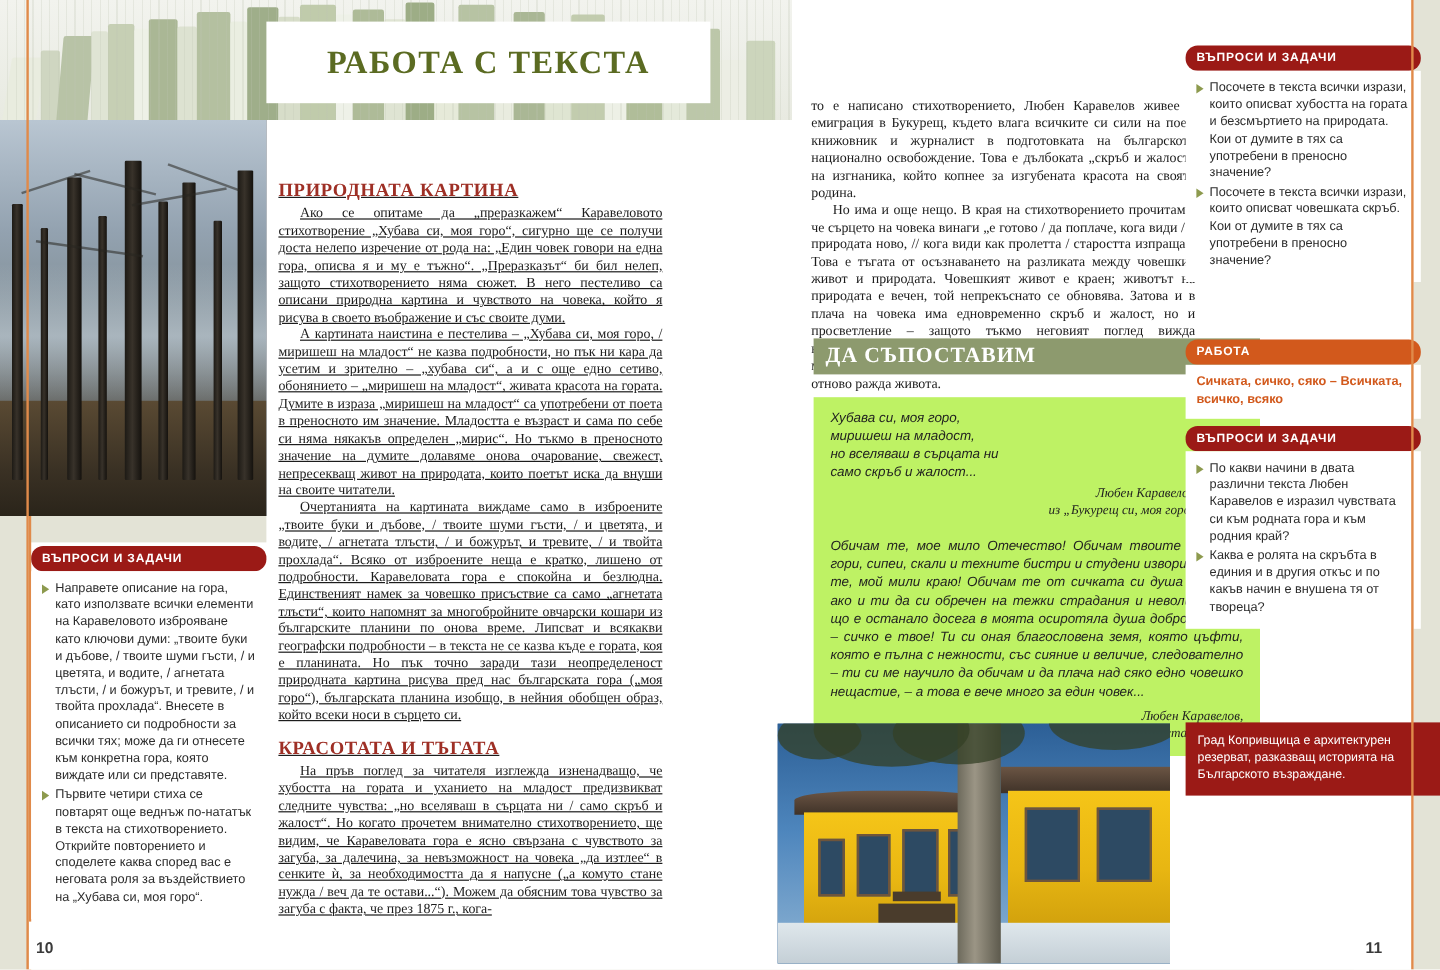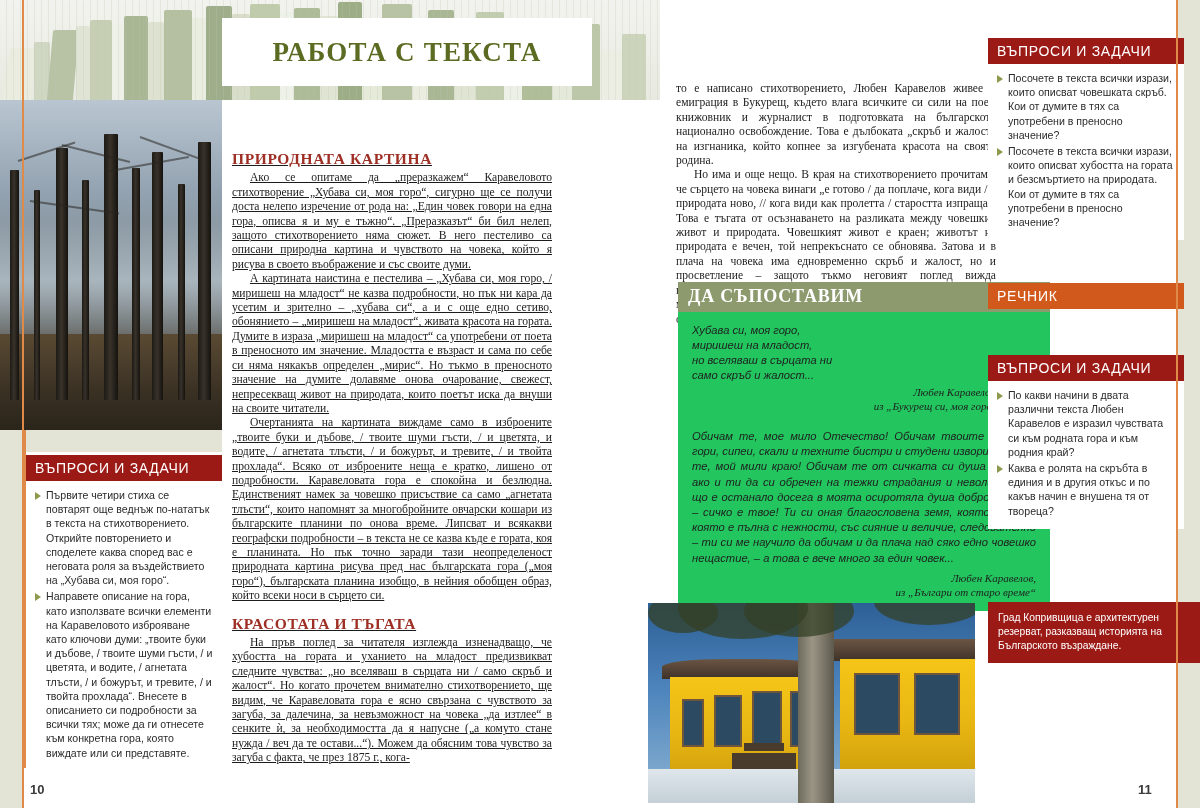--- a/index.html
+++ b/index.html
@@ -149,25 +149,26 @@
   #col-left-main  { left: 232px; top: 152px; width: 320px; text-decoration: underline; }
   #col-right-main { left: 676px; top: 38px;  width: 320px; margin-top: 44px; }
 
   
   .side-box {
     position: absolute;
     width: 196px;
   }
   .side-box .hd {
     font-family: "Liberation Sans", sans-serif;
-    font-weight: normal;
-    font-size: 14px;
+    font-weight: bold;
+    font-size: 10px;
     letter-spacing: 0.7px;
     color: #ffffff;
     padding: 5px 9px 5px 9px;
+    border-radius: 10px;
   }
   .hd-red    { background: #9b1a16; }
   .hd-orange { background: #d2591c; }
   .side-box .bd {
     background: #ffffff;
     padding: 7px 9px 9px 9px;
     font-family: "Liberation Sans", sans-serif;
     font-size: 10.6px;
     line-height: 14.2px;
     color: #2b2b2b;
@@ -217,22 +218,23 @@
   .compare .hd {
     background: #8d9a6e;
     color: #ffffff;
     font-family: "Liberation Serif", serif;
     font-weight: bold;
     font-size: 18px;
     letter-spacing: 0.8px;
     padding: 4px 10px 5px 10px;
   }
   .compare .bd {
-    background: #22c55e;
+    background: #bef264;
     padding: 11px 14px 12px 14px;
+    margin-top: 19px;
   }
   .verse {
     font-family: "Liberation Sans", sans-serif;
     font-style: italic;
     font-size: 11.2px;
     line-height: 15px;
     color: #1f1f1f;
     white-space: pre-line;
   }
   .attrib {
@@ -409,22 +411,22 @@
     <p>А картината наистина е пестелива – „Хубава си, моя горо, / миришеш на младост“ не казва подробности, но пък ни кара да усетим и зрително – „хубава си“, а и с още едно сетиво, обонянието – „миришеш на младост“, живата красота на гората. Думите в израза „миришеш на младост“ са употребени от поета в преносното им значение. Младостта е възраст и сама по себе си няма някакъв определен „мирис“. Но тъкмо в преносното значение на думите долавяме онова очарование, свежест, непресекващ живот на природата, които поетът иска да внуши на своите читатели.</p>
     <p>Очертанията на картината виждаме само в изброените „твоите буки и дъбове, / твоите шуми гъсти, / и цветята, и водите, / агнетата тлъсти, / и божурът, и тревите, / и твойта прохлада“. Всяко от изброените неща е кратко, лишено от подробности. Каравеловата гора е спокойна и безлюдна. Единственият намек за човешко присъствие са само „агнетата тлъсти“, които напомнят за многобройните овчарски кошари из българските планини по онова време. Липсват и всякакви географски подробности – в текста не се казва къде е гората, коя е планината. Но пък точно заради тази неопределеност природната картина рисува пред нас българската гора („моя горо“), българската планина изобщо, в нейния обобщен образ, който всеки носи в сърцето си.</p>
 
     <div class="section-head sp">КРАСОТАТА И ТЪГАТА</div>
     <p>На пръв поглед за читателя изглежда изненадващо, че хубостта на гората и уханието на младост предизвикват следните чувства: „но вселяваш в сърцата ни / само скръб и жалост“. Но когато прочетем внимателно стихотворението, ще видим, че Каравеловата гора е ясно свързана с чувството за загуба, за далечина, за невъзможност на човека „да изтлее“ в сенките ѝ, за необходимостта да я напусне („а комуто стане нужда / веч да те остави...“). Можем да обясним това чувство за загуба с факта, че през 1875 г., кога-</p>
   </div>
 
   <div class="side-box" style="left:26px; top:455px;">
     <div class="hd hd-red">ВЪПРОСИ И ЗАДАЧИ</div>
     <div class="bd">
+      <span class="q-item">Направете описание на гора, като използвате всички елементи на Каравеловото изброяване като ключови думи: „твоите буки и дъбове, / твоите шуми гъсти, / и цветята, и водите, / агнетата тлъсти, / и божурът, и тревите, / и твойта прохлада“. Внесете в описанието си подробности за всички тях; може да ги отнесете към конкретна гора, която виждате или си представяте.</span>
       <span class="q-item">Първите четири стиха се повтарят още веднъж по-нататък в текста на стихотворението. Открийте повторението и споделете каква според вас е неговата роля за въздействието на „Хубава си, моя горо“.</span>
-      <span class="q-item">Направете описание на гора, като използвате всички елементи на Каравеловото изброяване като ключови думи: „твоите буки и дъбове, / твоите шуми гъсти, / и цветята, и водите, / агнетата тлъсти, / и божурът, и тревите, / и твойта прохлада“. Внесете в описанието си подробности за всички тях; може да ги отнесете към конкретна гора, която виждате или си представяте.</span>
     </div>
   </div>
 
   <div class="col" id="col-right-main">
     <p class="noind">то е написано стихотворението, Любен Каравелов живее в емиграция в Букурещ, където влага всичките си сили на поет, книжовник и журналист в подготовката на българското национално освобождение. Това е дълбоката „скръб и жалост“ на изгнаника, който копнее за изгубената красота на своята родина.</p>
     <p>Но има и още нещо. В края на стихотворението прочитаме, че сърцето на човека винаги „е готово / да поплаче, кога види / в природата ново, // кога види как пролетта / старостта изпраща“. Това е тъгата от осъзнаването на разликата между човешкия живот и природата. Човешкият живот е краен; животът на природата е вечен, той непрекъснато се обновява. Затова и в плача на човека има едновременно скръб и жалост, но и просветление – защото тъкмо неговият поглед вижда невъзвратимостта на собствената му младост, но и вечната младост на природата, която всяка пролет отново е млада и отново ражда живота.</p>
   </div>
 
   <div class="compare">
     <div class="hd">ДА СЪПОСТАВИМ</div>
@@ -462,27 +464,28 @@
     <div class="hp-trunk" style="left:150px; top:0px; width:36px; height:200px;"></div>
     <div class="hp-foliage" style="left:30px;  top:-26px; width:130px; height:62px;"></div>
     <div class="hp-foliage" style="left:96px;  top:-18px; width:110px; height:52px;"></div>
     <div class="hp-foliage" style="left:0px;   top:-10px; width:70px;  height:40px;"></div>
     <div class="hp-foliage" style="left:226px; top:-24px; width:110px; height:46px;"></div>
   </div>
 
   <div class="side-box" style="left:988px; top:38px;">
     <div class="hd hd-red">ВЪПРОСИ И ЗАДАЧИ</div>
     <div class="bd">
+      <span class="q-item">Посочете в текста всички изрази, които описват хубостта на гората и безсмъртието на природата. Кои от думите в тях са употребени в преносно значение?</span>
       <span class="q-item">Посочете в текста всички изрази, които описват човешката скръб. Кои от думите в тях са употребени в преносно значение?</span>
-      <span class="q-item">Посочете в текста всички изрази, които описват хубостта на гората и безсмъртието на природата. Кои от думите в тях са употребени в преносно значение?</span>
     </div>
   </div>
 
   <div class="side-box" style="left:988px; top:283px;">
-    <div class="hd hd-orange">РЕЧНИК</div>
+    <div class="hd hd-orange">РАБОТА</div>
+    <div class="bd dict">Сичката, сичко, сяко – Всичката, всичко, всяко</div>
   </div>
 
   <div class="side-box" style="left:988px; top:355px;">
     <div class="hd hd-red">ВЪПРОСИ И ЗАДАЧИ</div>
     <div class="bd">
       <span class="q-item">По какви начини в двата различни текста Любен Каравелов е изразил чувствата си към родната гора и към родния край?</span>
       <span class="q-item">Каква е ролята на скръбта в единия и в другия откъс и по какъв начин е внушена тя от твореца?</span>
     </div>
   </div>
 

